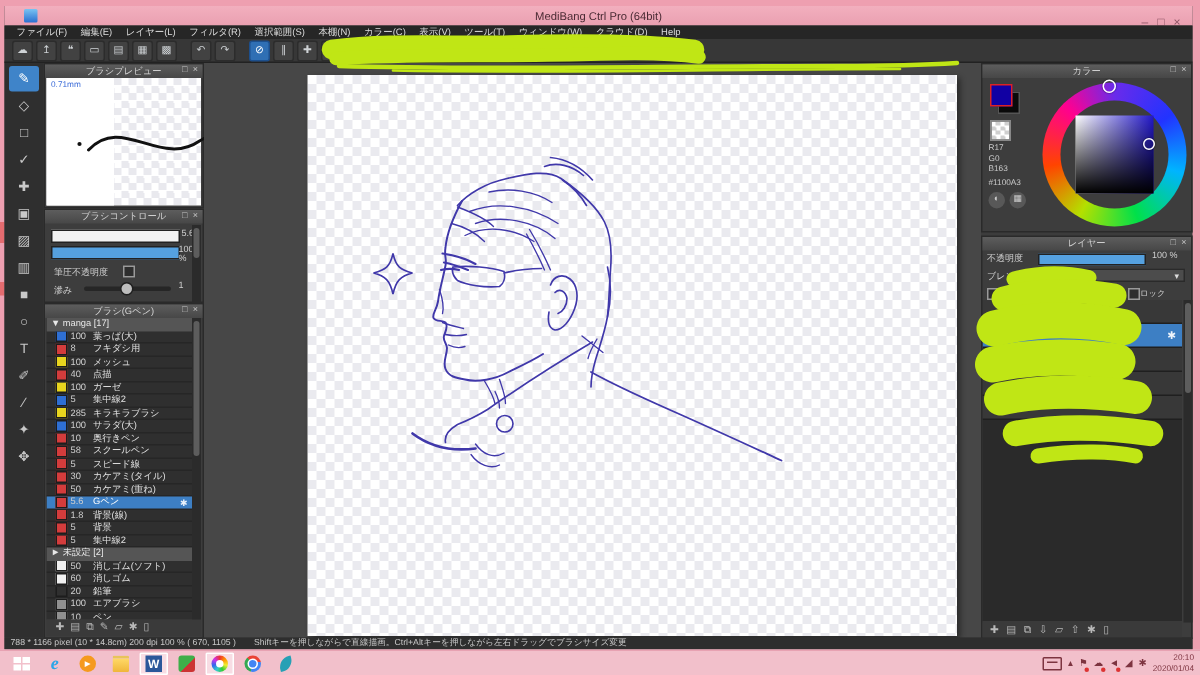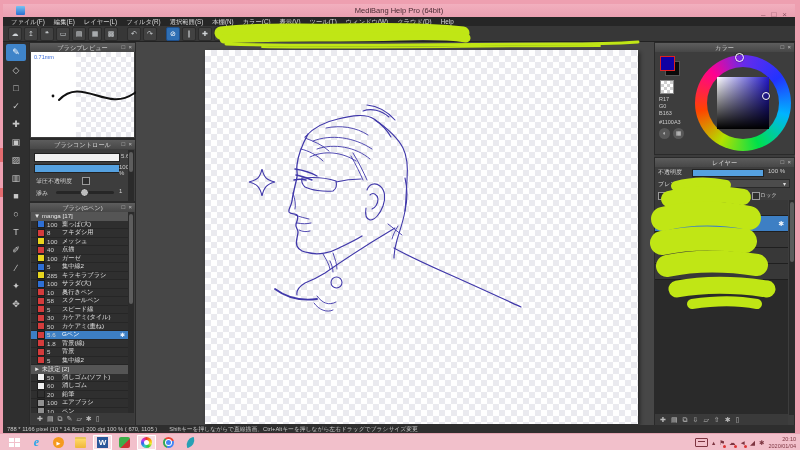--- a/index.html
+++ b/index.html
@@ -115,21 +115,21 @@
 <body>
 
 <div class="app">
   <div class="abs desktop"></div>
   <div class="abs artifact" style="left:0;top:148px;width:3px;height:14px;"></div>
   <div class="abs artifact" style="left:0;top:188px;width:3px;height:9px;"></div>
 
   <div class="abs win"></div>
 
   <div class="abs titlebar">
-    <div class="abs apptitle">MediBang Help Pro (64bit)</div>
+    <div class="abs apptitle">MediBang Ctrl Pro (64bit)</div>
     <div class="winbtns">
       <span>–</span>
       <span>□</span>
       <span>×</span>
     </div>
   </div>
   <div class="abs appico"></div>
 
   <div class="abs menubar">
 

